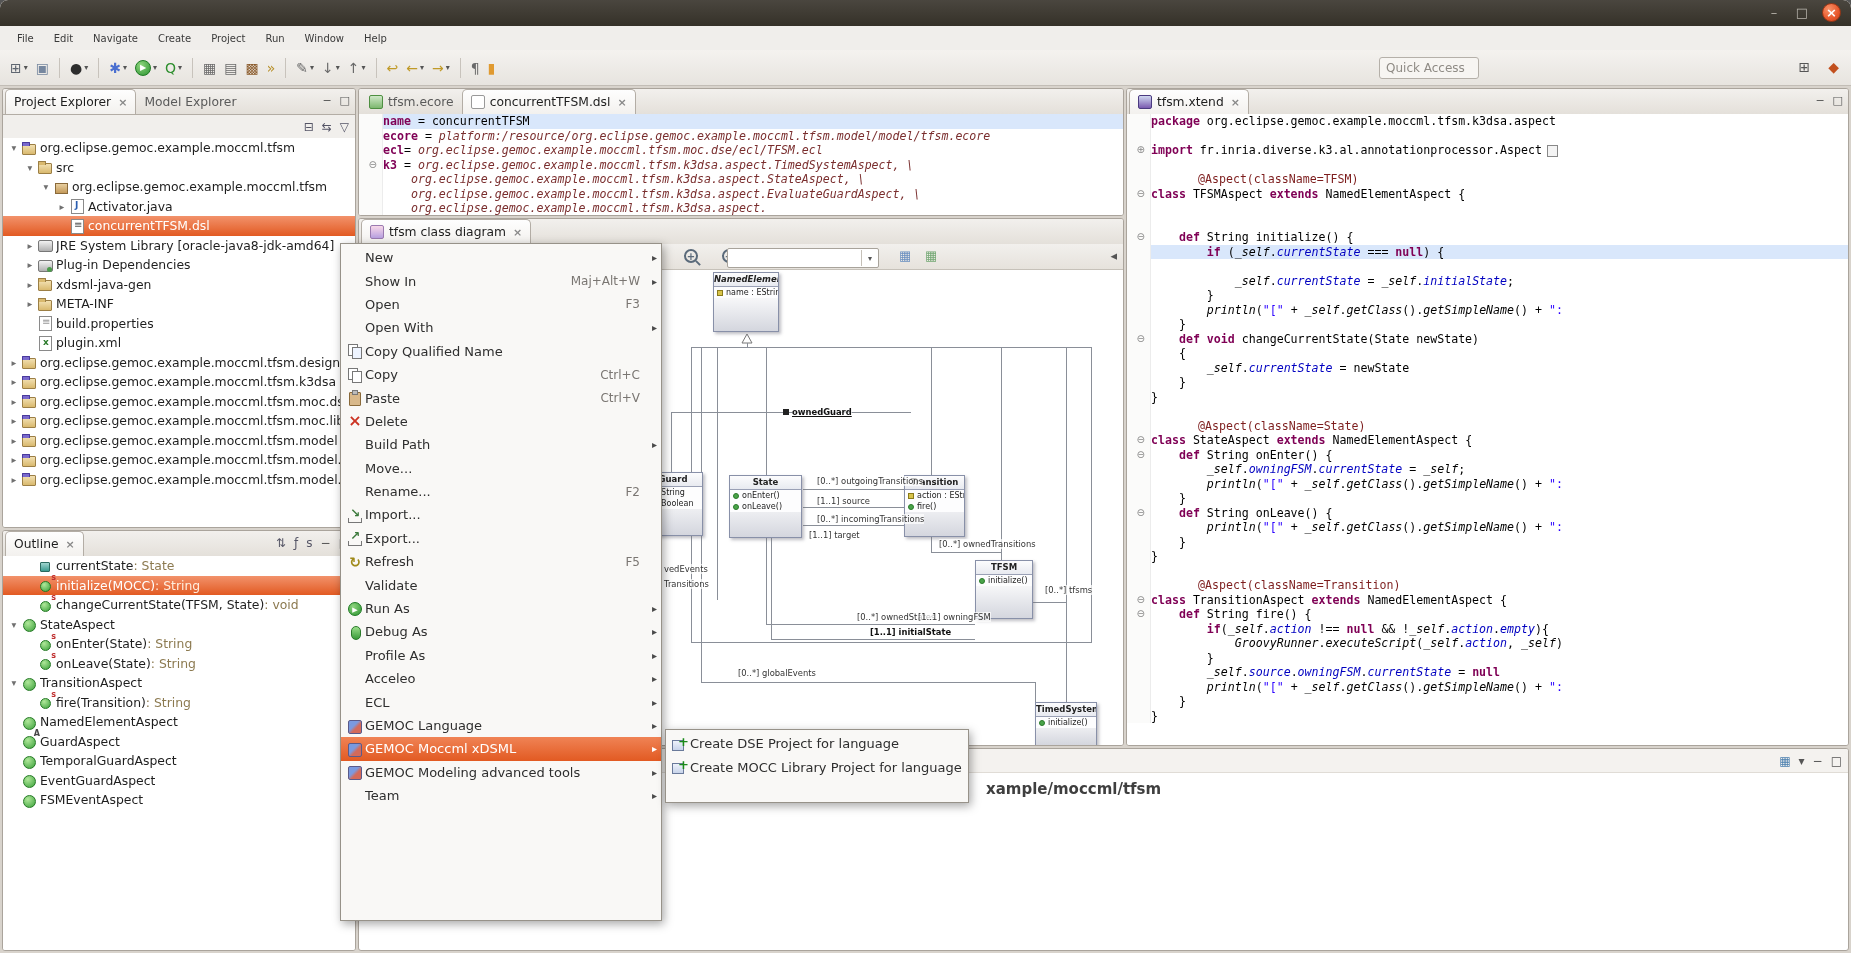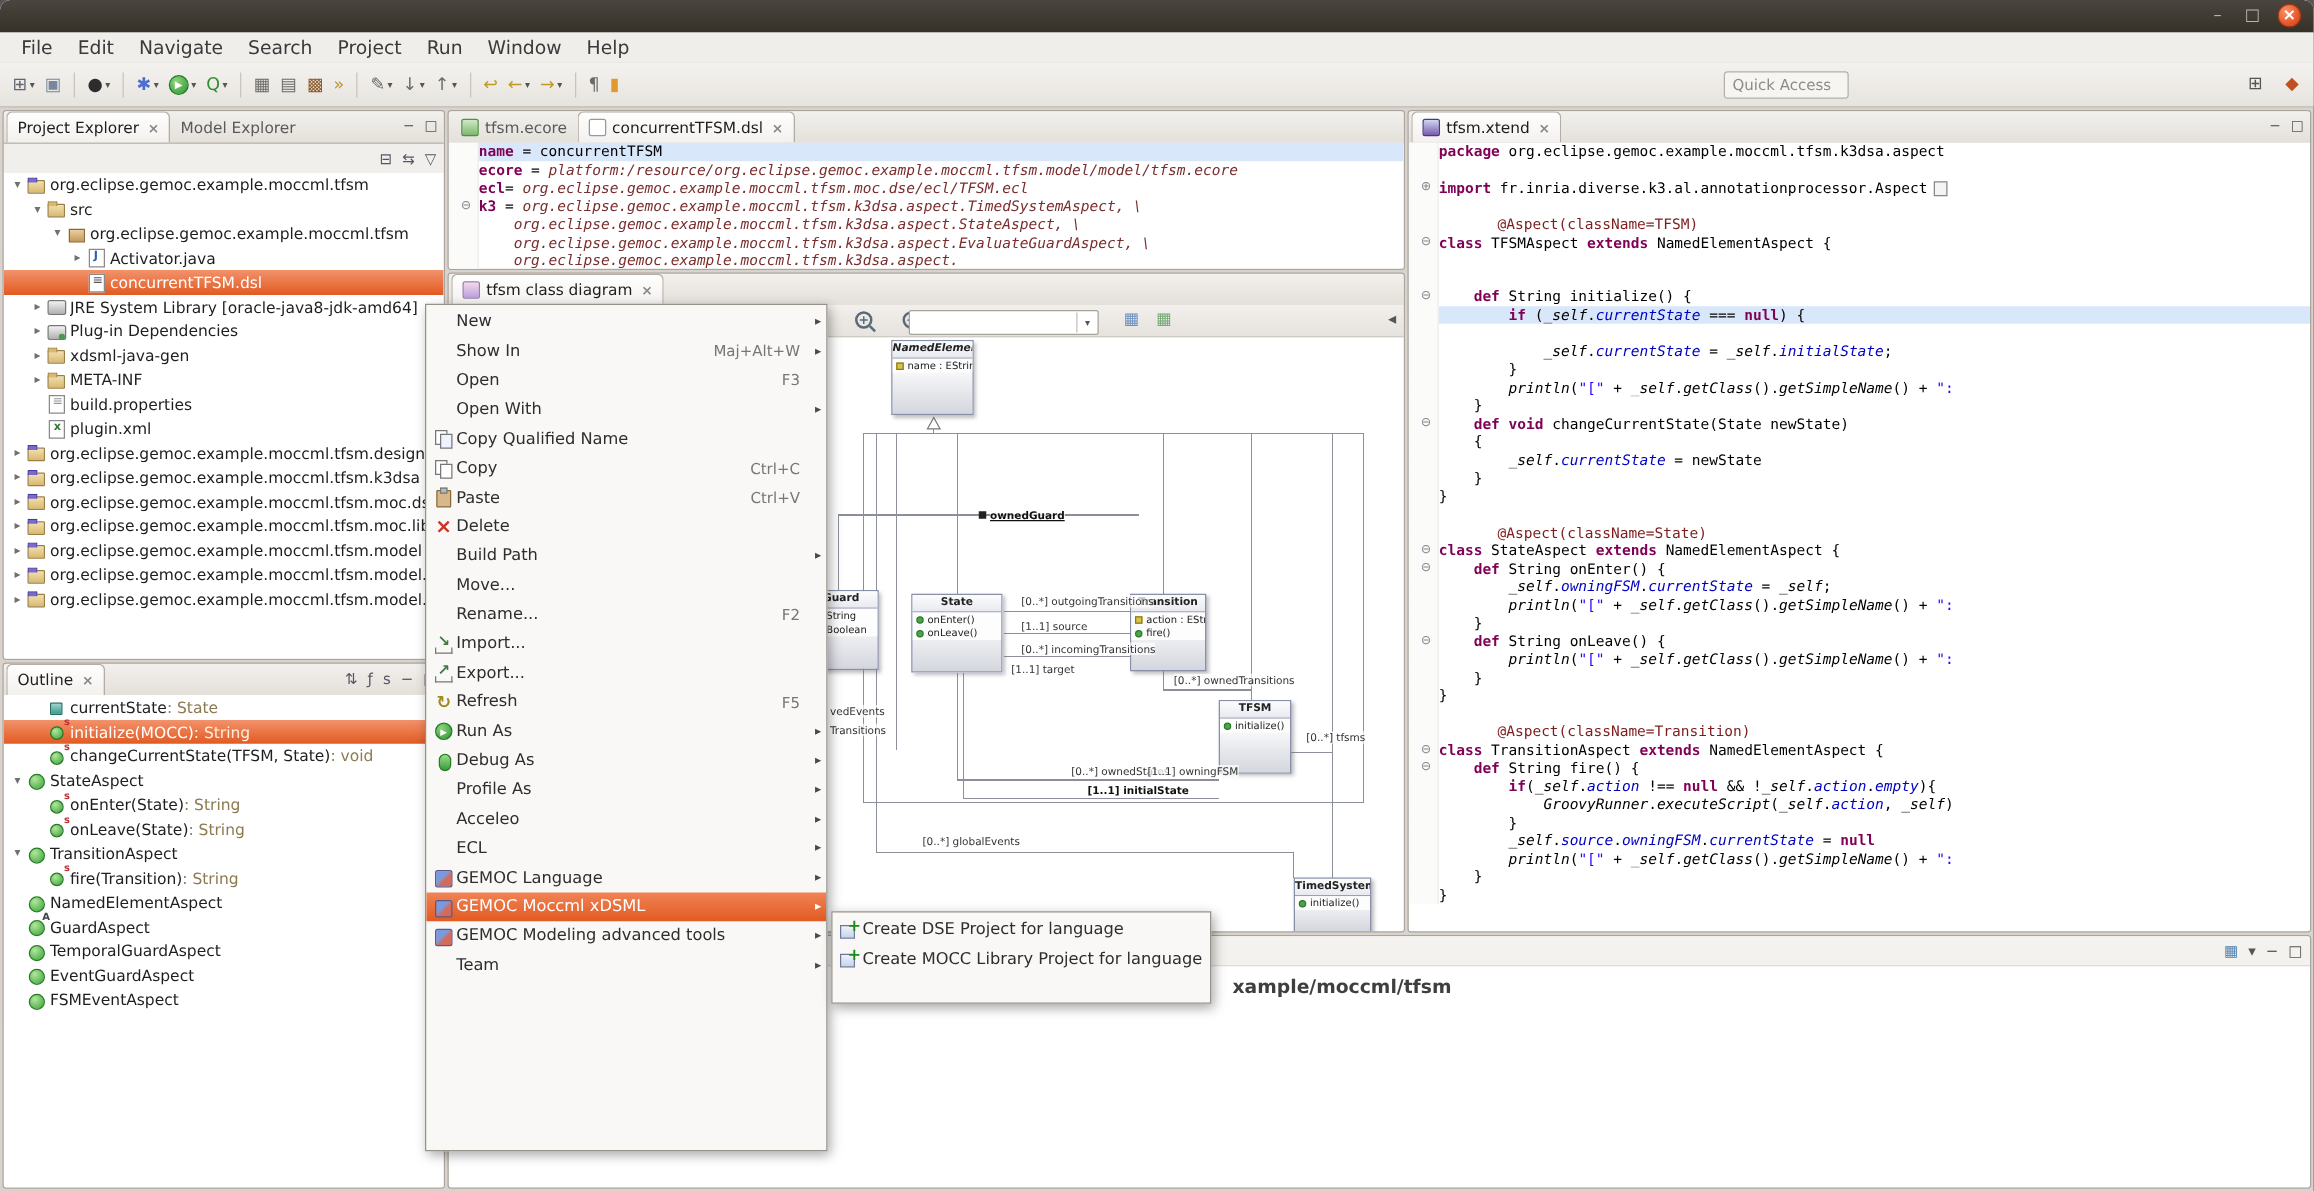--- a/index.html
+++ b/index.html
@@ -5,21 +5,21 @@
   html,body{margin:0;padding:0;background:#555;}
   #app{position:relative;width:1851px;height:953px;overflow:hidden;font-family:"DejaVu Sans","Liberation Sans",sans-serif;background:#d8d3cc;border-radius:8px 8px 0 0;}
   
   #titlebar{position:absolute;left:0;top:0;right:0;height:26px;background:linear-gradient(#4a463f,#353128);border-radius:8px 8px 0 0;display:flex;align-items:center;justify-content:center;}
   #title{color:#dfdbd2;font-size:12.5px;font-weight:bold;text-shadow:0 -1px 0 #000;white-space:nowrap;}
   #wctrl{position:absolute;right:10px;top:3px;display:flex;gap:12px;align-items:center;}
   .wbtn{color:#b8b4ac;font-size:13px;width:16px;text-align:center;line-height:19px;}
   .wbtn.close{width:19px;height:19px;border-radius:50%;background:radial-gradient(circle at 35% 30%,#f8936a,#e8572b 60%,#c4431d);color:#fff;font-weight:bold;border:1px solid #9e3716;box-sizing:border-box;line-height:17px;}
   
   #menubar{position:absolute;top:26px;left:0;right:0;height:24px;background:#f0eeeb;display:flex;align-items:center;padding-left:8px;gap:2px;}
-  .mb-item{padding:2px 9px;font-size:15px;color:#3a3a3a;border-radius:3px;text-align:right;}
+  .mb-item{padding:2px 9px;font-size:10px;color:#3a3a3a;border-radius:3px;text-align:right;}
   #toolbar{position:absolute;top:50px;left:0;right:0;height:35px;background:linear-gradient(#f4f2ef,#e7e4df);border-bottom:1px solid #c2bdb6;display:flex;align-items:center;padding:0 6px;}
   #tb-icons{display:flex;align-items:center;}
   .tbtn{display:inline-flex;align-items:center;height:24px;padding:0 3px;margin:0 1px;border-radius:3px;}
   .tbtn .g{font-size:14px;line-height:16px;}
   .tbtn .caret{font-size:8px;color:#555;margin-left:2px;}
   .tb-sep{width:1px;height:20px;background:#c8c3bc;margin:0 6px;}
   .run-circle{width:16px;height:16px;border-radius:50%;background:radial-gradient(circle at 35% 30%,#8ed57e,#2c9430);color:#fff;font-size:8px;display:flex;align-items:center;justify-content:center;border:1px solid #1d7a22;box-sizing:border-box;}
   #quick-access{position:absolute;right:372px;top:7px;width:86px;height:20px;border:1px solid #b5b0a9;border-radius:3px;background:#f7f5f2;color:#8f8b85;font-size:12px;line-height:20px;padding:0 6px;box-sizing:content-box;}
   #tb-right{position:absolute;right:8px;top:5px;display:flex;align-items:center;gap:10px;}
   
@@ -146,21 +146,21 @@
       <span class="wbtn">–</span>
       <span class="wbtn">□</span>
       <span class="wbtn close">×</span>
     </div>
   </div>
 
   <div id="menubar">
       <div class="mb-item">File</div>
       <div class="mb-item">Edit</div>
       <div class="mb-item">Navigate</div>
-      <div class="mb-item">Search</div>
+      <div class="mb-item">Create</div>
       <div class="mb-item">Project</div>
       <div class="mb-item">Run</div>
       <div class="mb-item">Window</div>
       <div class="mb-item">Help</div>
     </div>
 
   <div id="toolbar">
     <div id="tb-icons">
         <span class="tbtn">
           <span class="g" style="color: rgb(95, 102, 112);">⊞</span>
@@ -877,20 +877,26 @@
         <span class="cm-arrow"></span>
       </div>
       <div class="cm-row">
         <span class="cm-ico ci-refresh"></span>
         <span class="cm-label">Refresh</span>
         <span class="cm-fill"></span>
         <span class="cm-accel">F5</span>
         <span class="cm-arrow"></span>
       </div>
       <div class="cm-row">
+        <span class="cm-ico"></span>
+        <span class="cm-label">Validate</span>
+        <span class="cm-fill"></span>
+        <span class="cm-arrow"></span>
+      </div>
+      <div class="cm-row">
         <span class="cm-ico ci-run"></span>
         <span class="cm-label">Run As</span>
         <span class="cm-fill"></span>
         <span class="cm-arrow">▸</span>
       </div>
       <div class="cm-row">
         <span class="cm-ico ci-debug"></span>
         <span class="cm-label">Debug As</span>
         <span class="cm-fill"></span>
         <span class="cm-arrow">▸</span>

